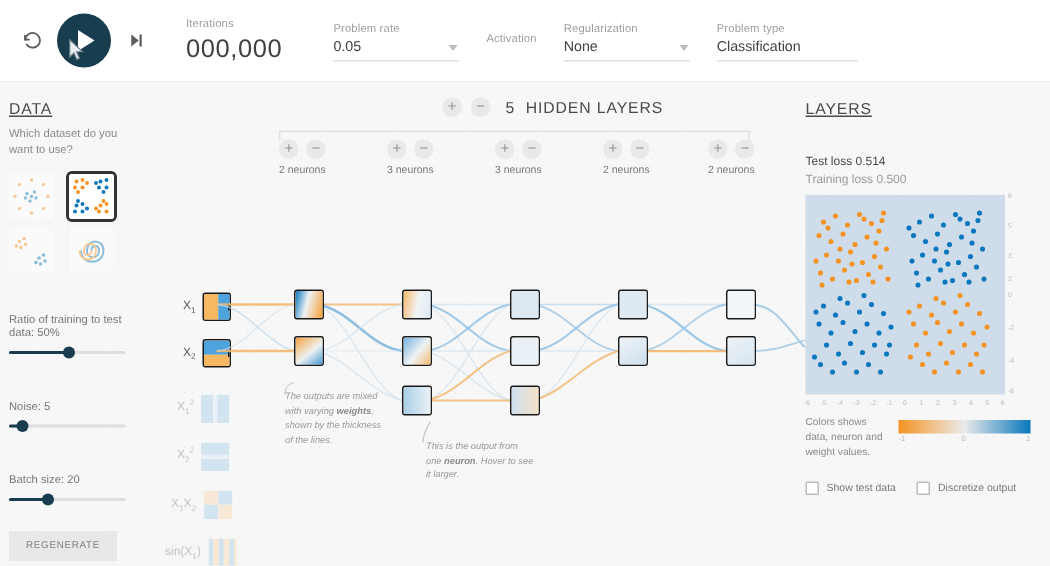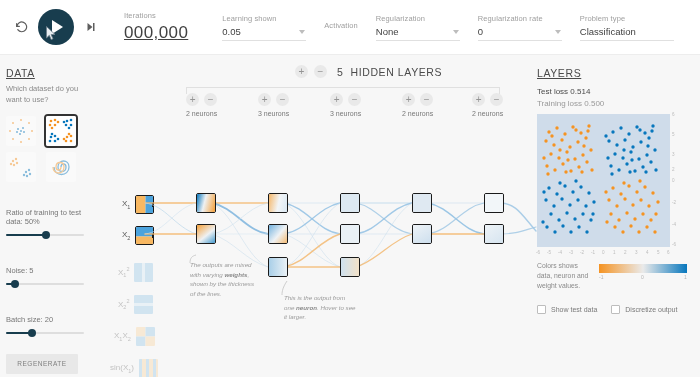--- a/index.html
+++ b/index.html
@@ -28,21 +28,21 @@
   }
   #play-btn .tri {
     width:0;height:0;border-left:11px solid #fff;
     border-top:7px solid transparent; border-bottom:7px solid transparent;
     margin-left:3px;
   }
   #cursor-arrow { position:absolute; left:46px; top:26px; z-index:30; pointer-events:none; }
 
   .hgroup { display:flex; flex-direction:column; justify-content:center; margin-left:18px; }
   .hlabel { font-size:7.5px; color:#9e9e9e; letter-spacing:.1px; margin-bottom:3px; }
-  .hvalue-big { font-size:17px; color:#414141; letter-spacing:.4px; font-weight:400;text-decoration:underline; }
+  .hvalue-big { font-size:17px; color:#414141; letter-spacing:.4px; font-weight:400; }
   .select-wrap {
     position:relative; width:84px; border-bottom:1px solid #e0e0e0; padding-bottom:3px;
   }
   .select-wrap.wide { width:94px; }
   .sel-val { font-size:9.5px; color:#414141; }
   .caret {
     position:absolute; right:1px; top:4px;
     width:0;height:0;border-left:3.5px solid transparent;border-right:3.5px solid transparent;
     border-top:4px solid #bdbdbd;
   }
@@ -102,21 +102,21 @@
   
   .node { position:absolute; width:20px; height:20px; border:1.6px solid #1a1a1a; border-radius:2px; overflow:hidden; }
   .node .port { position:absolute; right:-4px; top:50%; transform:translateY(-50%); width:4.5px;height:4.5px;background:#1a1a1a; }
 
   
   .annot { position:absolute; font-size:6.2px; font-style:italic; color:#9a9a9a; line-height:1.55; }
   .annot b { font-style:italic; font-weight:bold; color:#8a8a8a; }
 
   
   #output-panel { position:absolute; left:537px; top:12px; width:160px; }
-  #loss-test { font-size:8px; color:#4a4a4a; margin-top:8px; }
+  #loss-test { font-size:8px; color:#4a4a4a; margin-top:24px; }
   #loss-train { font-size:8px; color:#9a9a9a; margin-top:3px; }
   #heatmap-wrap { position:relative; margin-top:6px; width:133px; height:133px; }
   #heatmap { position:absolute; inset:0; background:#cfdcea; }
   .axis-lab { position:absolute; font-size:4.6px; color:#bdbdbd; }
 
   #legend { margin-top:14px; display:flex; align-items:flex-start; gap:8px; }
   #legend-text { font-size:6.8px; color:#8a8a8a; line-height:1.5; width:54px; }
   #legend-bar-wrap { position:relative; margin-top:3px; }
   #legend-bar { width:88px; height:9px;
      background:linear-gradient(to right,#f59322 0%, #eaeaea 50%, #0877bd 100%); }
@@ -153,46 +153,39 @@
       </svg>
     </div>
   </div>
 
   <div class="hgroup" style="margin-left:26px;">
     <div class="hlabel">Iterations</div>
     <div class="hvalue-big">000,000</div>
   </div>
 
   <div class="hgroup" style="margin-left:34px;">
-    <div class="hlabel">Learning shown</div>
+    <div class="hlabel">Problem rate</div>
     <div class="select-wrap">
       <div class="sel-val">0.05</div>
       <div class="caret"></div>
     </div>
   </div>
 
   <div class="hgroup" style="margin-left:18px;">
     <div class="hlabel">Activation</div>
   </div>
 
   <div class="hgroup" style="margin-left:18px;">
     <div class="hlabel">Regularization</div>
     <div class="select-wrap">
       <div class="sel-val">None</div>
       <div class="caret"></div>
     </div>
   </div>
 
-  <div class="hgroup" style="margin-left:18px;">
-    <div class="hlabel">Regularization rate</div>
-    <div class="select-wrap">
-      <div class="sel-val">0</div>
-      <div class="caret"></div>
-    </div>
-  </div>
 
   <div class="hgroup" style="margin-left:18px;">
     <div class="hlabel">Problem type</div>
     <div class="select-wrap wide">
       <div class="sel-val">Classification</div>
 
     </div>
   </div>
 
   <div id="cursor-arrow">

